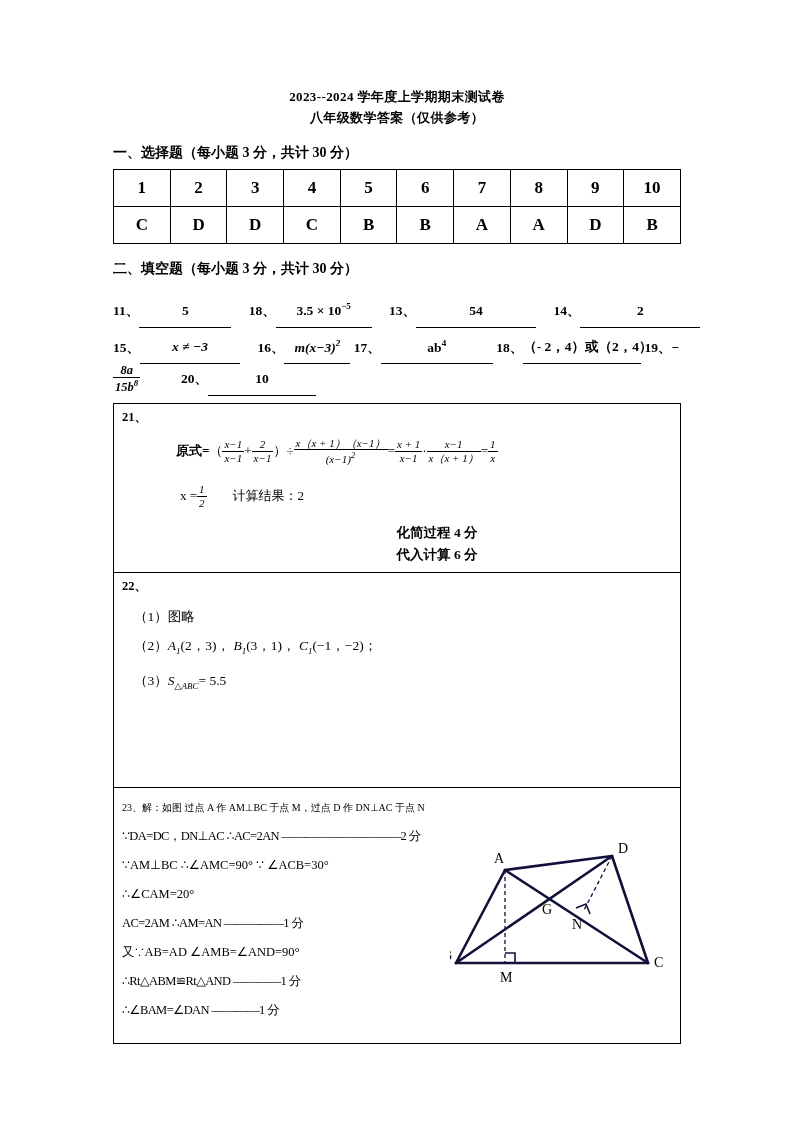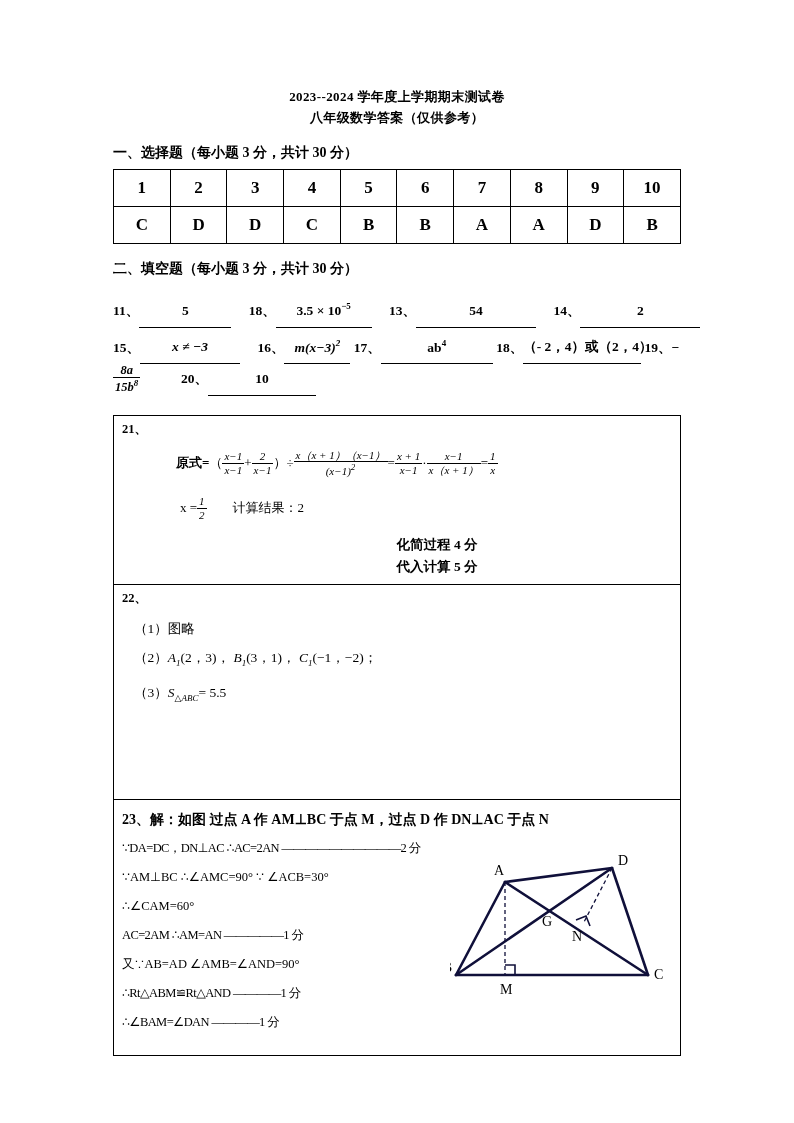--- a/index.html
+++ b/index.html
@@ -112,21 +112,21 @@
   }
   .frac .num { display: block; border-bottom: 1.1px solid #000; padding: 0 2px; }
   .frac .den { display: block; padding: 0 2px; }
 
   .frac.big { font-size: 12.5px; }
 
   
   table.body {
     border-collapse: collapse;
     width: 568px;
-    margin-top: 19px;
+    margin-top: 7px;
     table-layout: fixed;
   }
   table.body > tbody > tr > td {
     border: 1px solid #000;
     vertical-align: top;
     padding: 0;
     position: relative;
   }
 
   .cell-pad { padding: 5px 8px 6px 8px; }
@@ -173,21 +173,21 @@
   .q23-wrap { position: relative; min-height: 244px; }
   .q23-lines {
     width: 352px;
   }
   .q23-line {
     font-size: 12.5px;
     line-height: 29px;
     white-space: nowrap;
     font-family: "Liberation Serif", serif;
   }
-  .q23-line.first { font-size: 14px; font-weight: bold; }
+  .q23-line.first { font-size: 10px; }
   .dashes { letter-spacing: -0.6px; }
 
   .fig {
     position: absolute;
     right: 4px;
     top: 44px;
     width: 226px;
     height: 180px;
   }
 
@@ -273,21 +273,21 @@
               <div class="q21-eq">
                 <span class="eq-label">原式=</span><span>（</span><span class="frac"><span class="num">x−1</span><span class="den">x−1</span></span><span>+</span><span class="frac"><span class="num">2</span><span class="den">x−1</span></span><span>）</span><span>÷</span><span class="frac"><span class="num">x（x + 1）（x−1）</span><span class="den"><span>(x−1)</span><sup class="sm">2</sup></span></span><span>=</span><span class="frac"><span class="num">x + 1</span><span class="den">x−1</span></span><span>·</span><span class="frac"><span class="num">x−1</span><span class="den">x（x + 1）</span></span><span>=</span><span class="frac"><span class="num">1</span><span class="den">x</span></span>
               </div>
 
               <div class="q21-sub">
                 <span>x =</span><span class="frac"><span class="num">1</span><span class="den">2</span></span><span class="gap"></span><span>计算结果：2</span>
               </div>
 
               <div class="q21-score">
                 <div>化简过程 4 分</div>
-                <div>代入计算 5 分</div>
+                <div>代入计算 6 分</div>
               </div>
             </div>
           </td>
         </tr>
 
         <tr>
           <td>
             <div class="cell-pad" style="min-height:203px;">
               <div class="qnum">22、</div>
               <div class="q22-line" style="margin-top:8px;">（1）图略</div>
@@ -303,21 +303,21 @@
           </td>
         </tr>
 
         <tr>
           <td>
             <div class="cell-pad q23-wrap">
               <div class="q23-lines">
                 <div class="q23-line first">23、解：如图 过点 A 作 AM⊥BC 于点 M，过点 D 作 DN⊥AC 于点 N</div>
                 <div class="q23-line dashes">∵DA=DC，DN⊥AC  ∴AC=2AN ——————————2 分</div>
                 <div class="q23-line">∵AM⊥BC ∴∠AMC=90° ∵ ∠ACB=30°</div>
-                <div class="q23-line">∴∠CAM=60°</div>
+                <div class="q23-line">∴∠CAM=20°</div>
                 <div class="q23-line dashes">AC=2AM  ∴AM=AN  —————1 分</div>
                 <div class="q23-line">又∵AB=AD  ∠AMB=∠AND=90°</div>
                 <div class="q23-line dashes">∴Rt△ABM≌Rt△AND ————1 分</div>
                 <div class="q23-line dashes">∴∠BAM=∠DAN  ————1 分</div>
               </div>
 
               <div class="fig">
                 <svg width="226" height="180" viewBox="0 0 226 180" xmlns="http://www.w3.org/2000/svg">
 
                   <g stroke="#10103a" stroke-width="2.6" fill="none" stroke-linecap="round">

